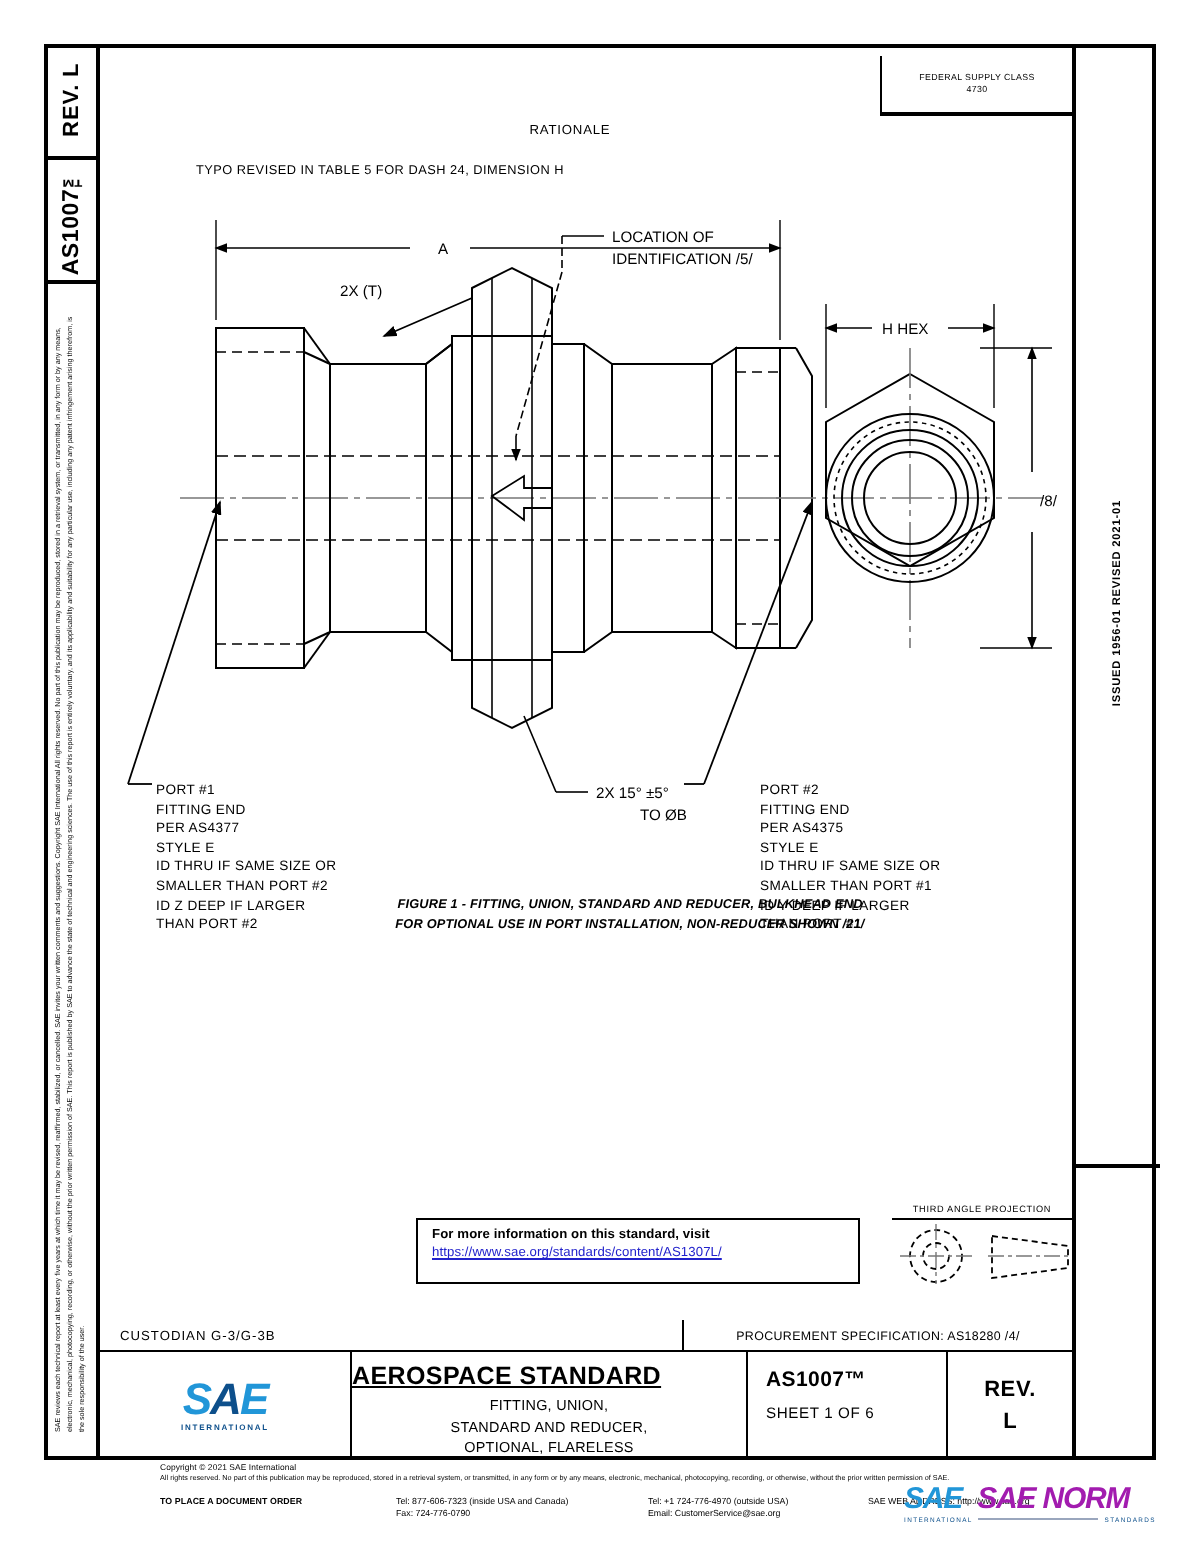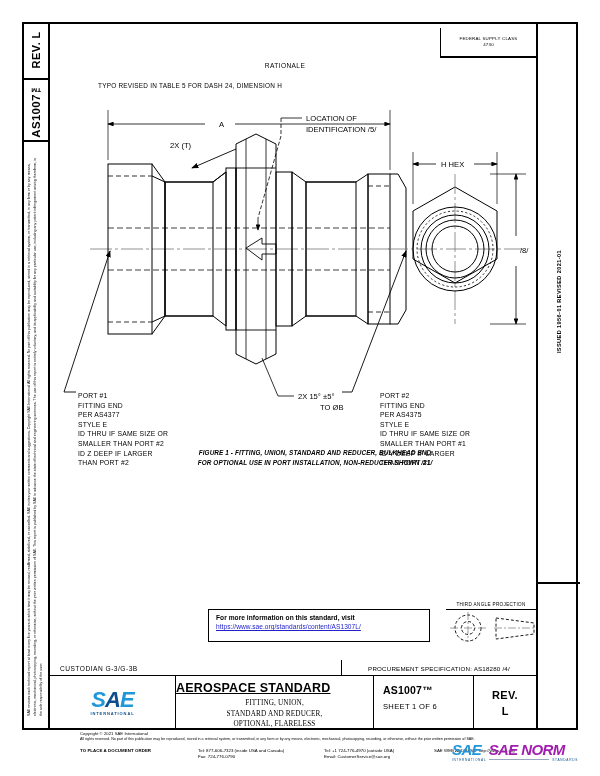--- a/index.html
+++ b/index.html
@@ -67,21 +67,21 @@
   .tb-row2{position:absolute;left:0;top:16px;width:486px;height:54px;box-sizing:border-box;}
   .tb-logo{position:absolute;left:0;top:0;width:126px;height:54px;border-right:1.6px solid #000;box-sizing:border-box;
            display:flex;flex-direction:column;align-items:center;justify-content:center;}
   .tb-mid{position:absolute;left:126px;top:0;width:198px;height:54px;border-right:1.6px solid #000;box-sizing:border-box;
           display:flex;flex-direction:column;}
   .tb-as{position:absolute;left:324px;top:0;width:100px;height:54px;border-right:1.6px solid #000;box-sizing:border-box;
          padding:8px 0 0 9px;}
   .tb-rev{position:absolute;left:424px;top:0;width:62px;height:54px;box-sizing:border-box;
           display:flex;flex-direction:column;align-items:center;justify-content:center;}
   .aerostd{font-size:12.5px;font-weight:bold;letter-spacing:.2px;margin-top:5px;text-decoration:underline;}
-  .subt{font-size:7.2px;text-align:center;line-height:10.5px;margin-top:3px;letter-spacing:.15px;font-family:Liberation Serif, serif;}
+  .subt{font-size:7.2px;text-align:center;line-height:10.5px;margin-top:3px;letter-spacing:.15px;}
   .asnum{font-size:10.5px;font-weight:bold;letter-spacing:.2px;}
   .assheet{font-size:7.6px;margin-top:6px;letter-spacing:.3px;}
   .revlbl{font-size:11px;font-weight:bold;letter-spacing:.3px;}
   .revval{font-size:11px;font-weight:bold;margin-top:4px;}
 
   
   .saelogo{font-size:22px;font-weight:bold;font-style:italic;color:#2196d8;letter-spacing:-1px;line-height:20px;}
   .saelogo .k{color:#0d4f8b;}
   .saesub{font-size:4px;font-weight:bold;color:#0d4f8b;letter-spacing:.9px;margin-top:1px;}
 

